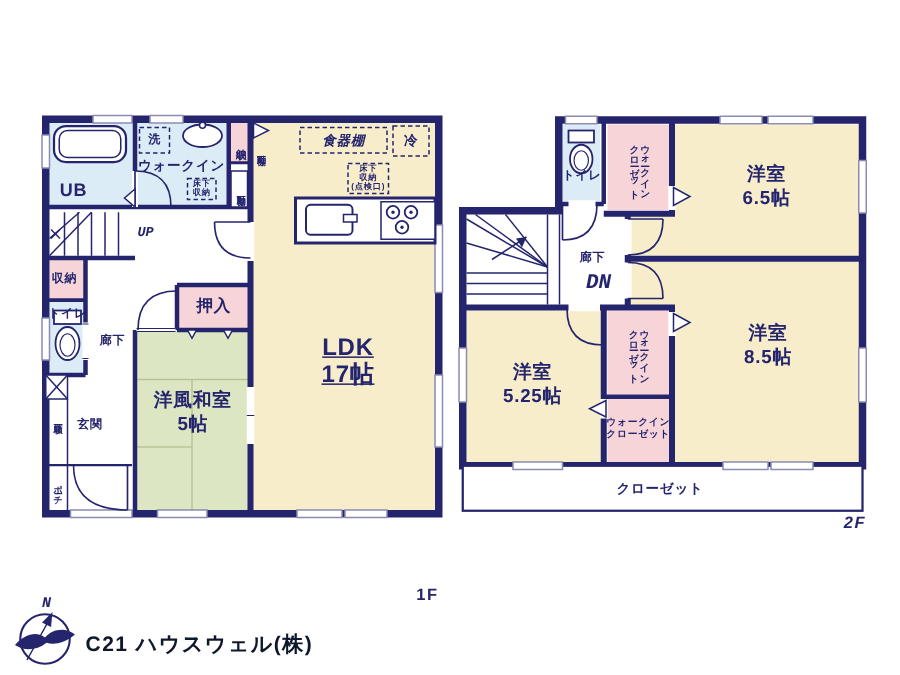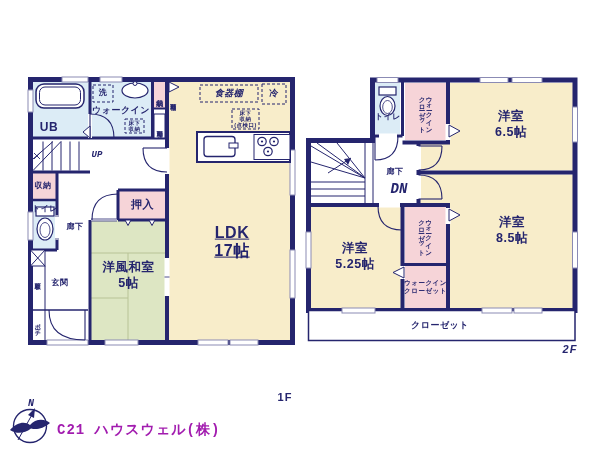--- a/index.html
+++ b/index.html
@@ -16,22 +16,22 @@
   .v{
     writing-mode:vertical-rl;text-orientation:upright;letter-spacing:0;
     line-height:1.1;
   }
   .updn{
     font-family:Liberation Mono, monospace;font-style:italic;
     font-weight:bold;letter-spacing:0;
   }
   .flr{font-size:11px;letter-spacing:1px;}
   .company{
-    position:absolute;color:#a21caf;font-size:14px;font-weight:bold;
-    letter-spacing:1px;white-space:nowrap;font-family:Liberation Mono, monospace;
+    position:absolute;color:#0f172a;font-size:14px;font-weight:bold;
+    letter-spacing:1px;white-space:nowrap;
   }
   svg{display:block;}
 </style>
 </head>
 <body>
 
 <div class="plan" style="left:25px;top:70px;width:275px;height:290px;">
 
 <svg width="275" height="290" viewBox="0 0 275 290">
 

